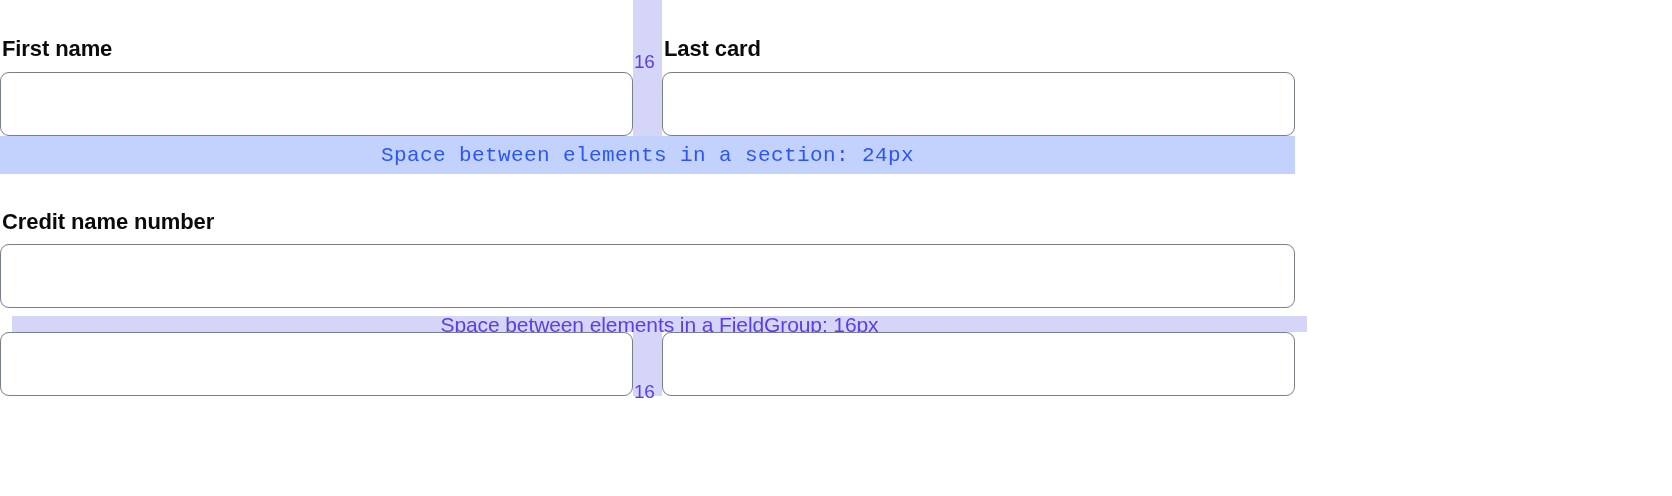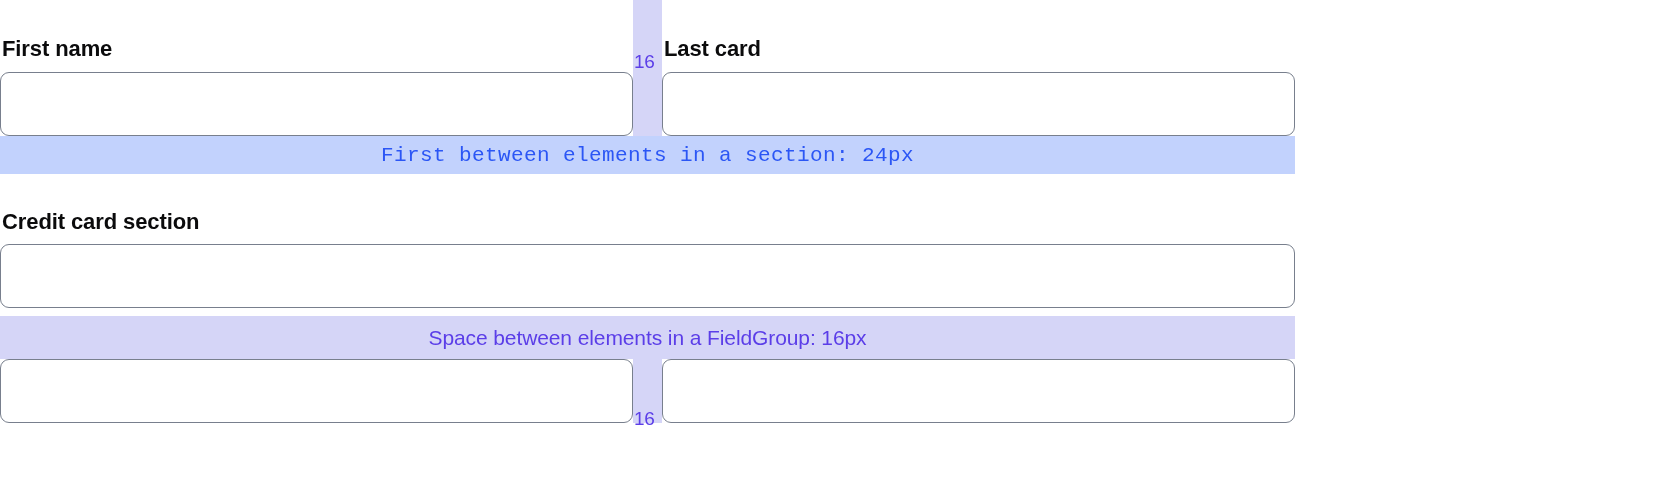--- a/index.html
+++ b/index.html
@@ -116,22 +116,23 @@
   }
   .band-section .band-text {
     font-family: "Liberation Mono", monospace;
     font-size: 21px;
     line-height: 21px;
     color: #2b56f5;
     letter-spacing: 0.4px;
     white-space: nowrap;
   }
   .band-fieldgroup {
-    height: 43px;
+    height: 16px;
     background: #d5d5f7;
+    margin-left: 12px;
   }
   .band-fieldgroup .band-text {
     font-family: "Liberation Sans", sans-serif;
     font-size: 21px;
     line-height: 21px;
     color: #5b3ee8;
     letter-spacing: -0.1px;
     white-space: nowrap;
   }
 
@@ -157,27 +158,27 @@
 
       <div class="col">
         <div class="label-slot">
           <div class="field-label">Last card</div>
         </div>
         <input class="text-input" type="text" placeholder="" style="">
       </div>
     </div>
 
     <div class="band band-section">
-      <span class="band-text">First between elements in a section: 24px</span>
+      <span class="band-text">Space between elements in a section: 24px</span>
     </div>
 
     <div class="row">
       <div class="col">
         <div class="label-slot tight">
-          <div class="field-label">Credit card section</div>
+          <div class="field-label">Credit name number</div>
         </div>
         <input class="text-input" type="text" placeholder="" style="">
       </div>
     </div>
 
     <div class="spacer-8"></div>
 
     <div class="band band-fieldgroup">
       <span class="band-text">Space between elements in a FieldGroup: 16px</span>
     </div>

